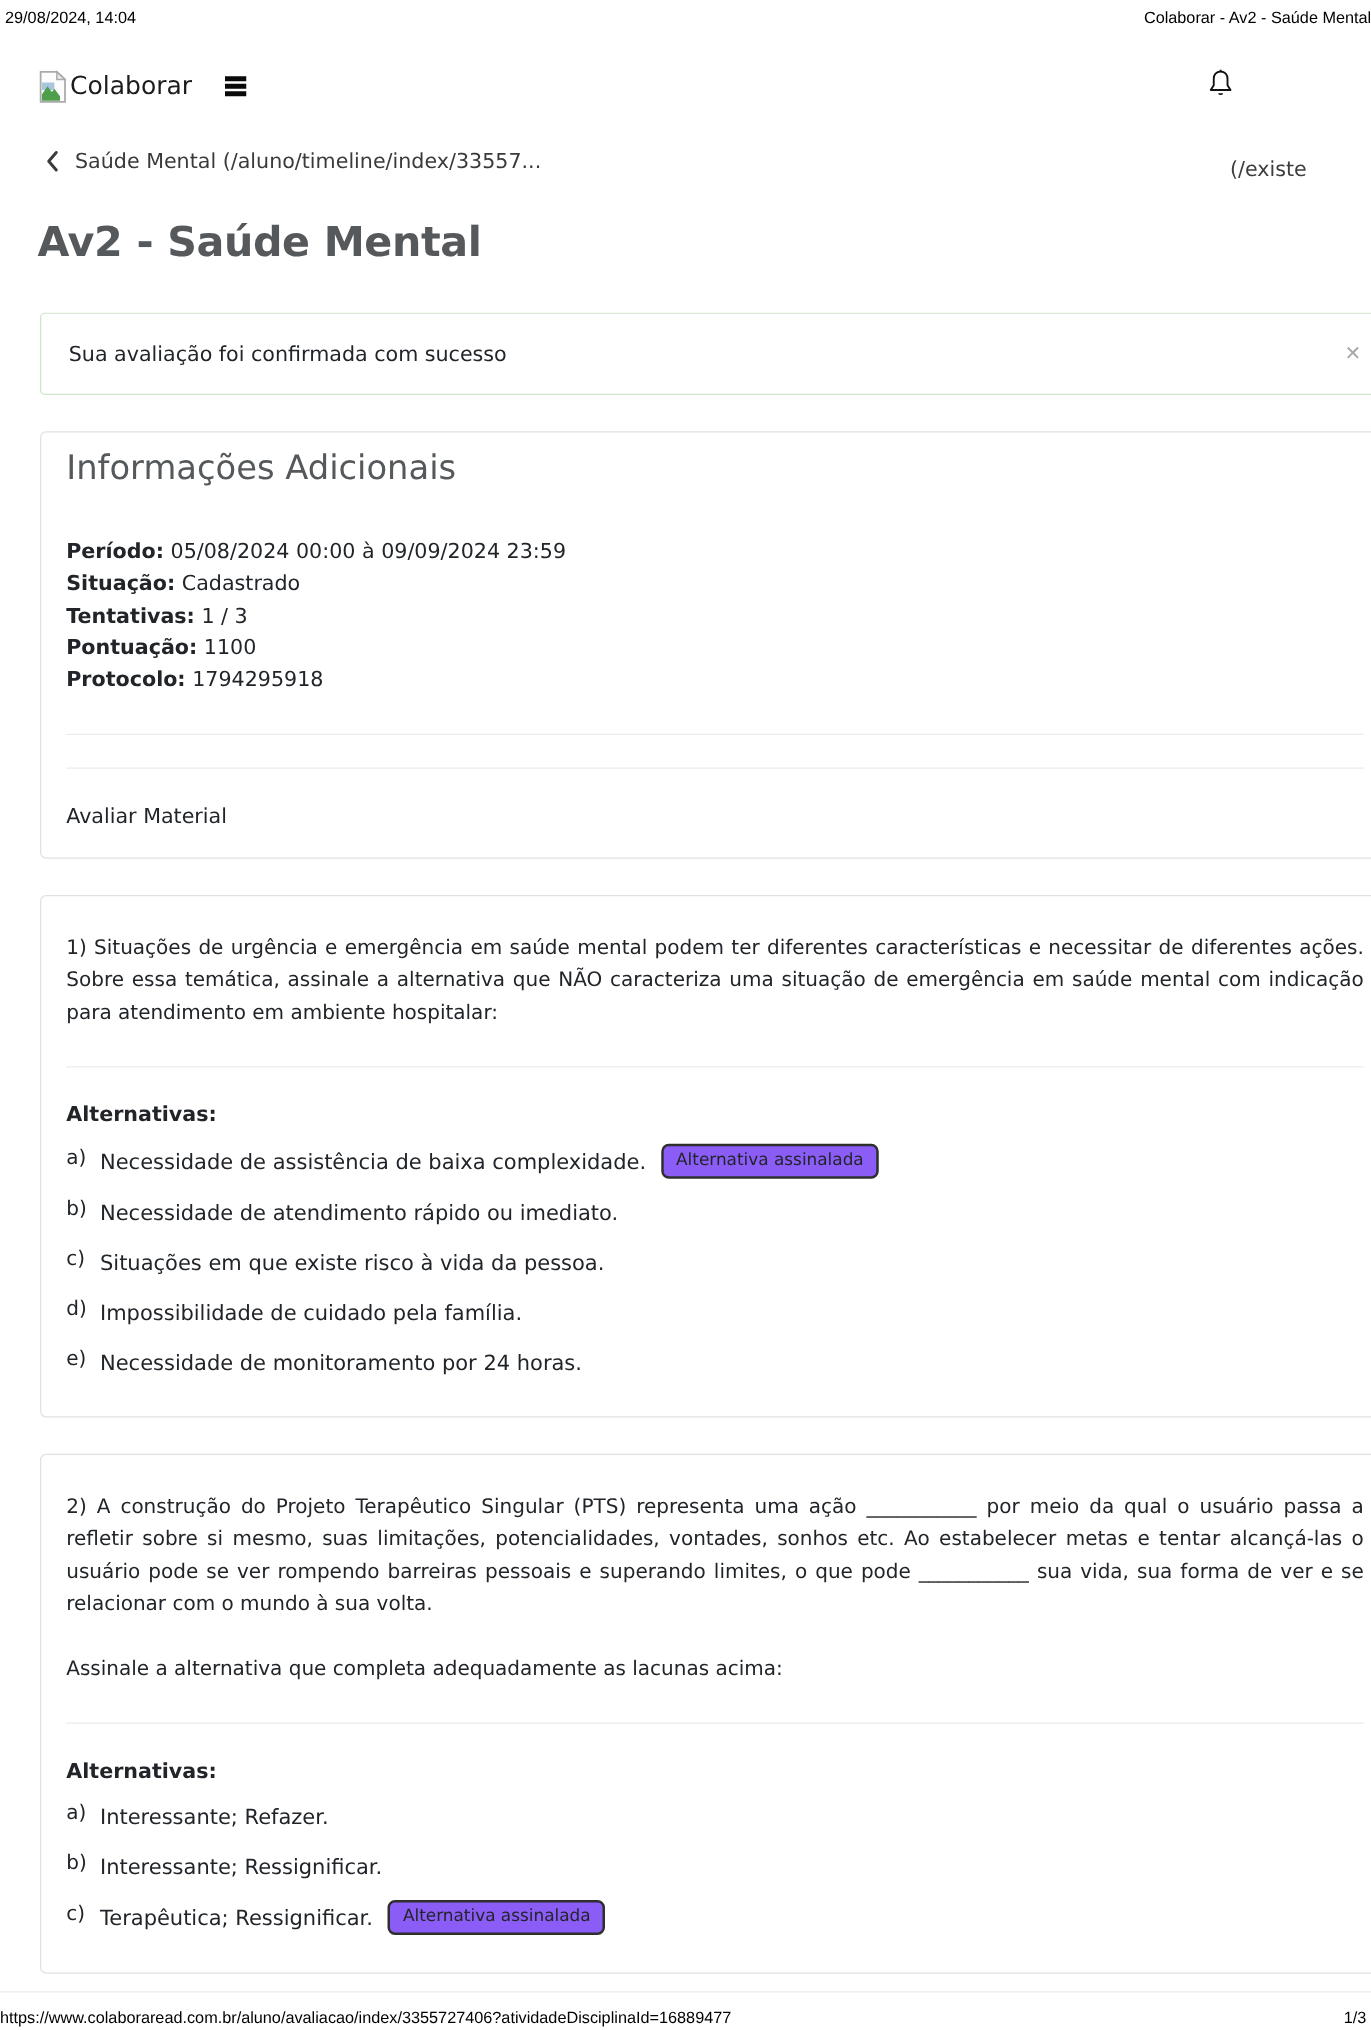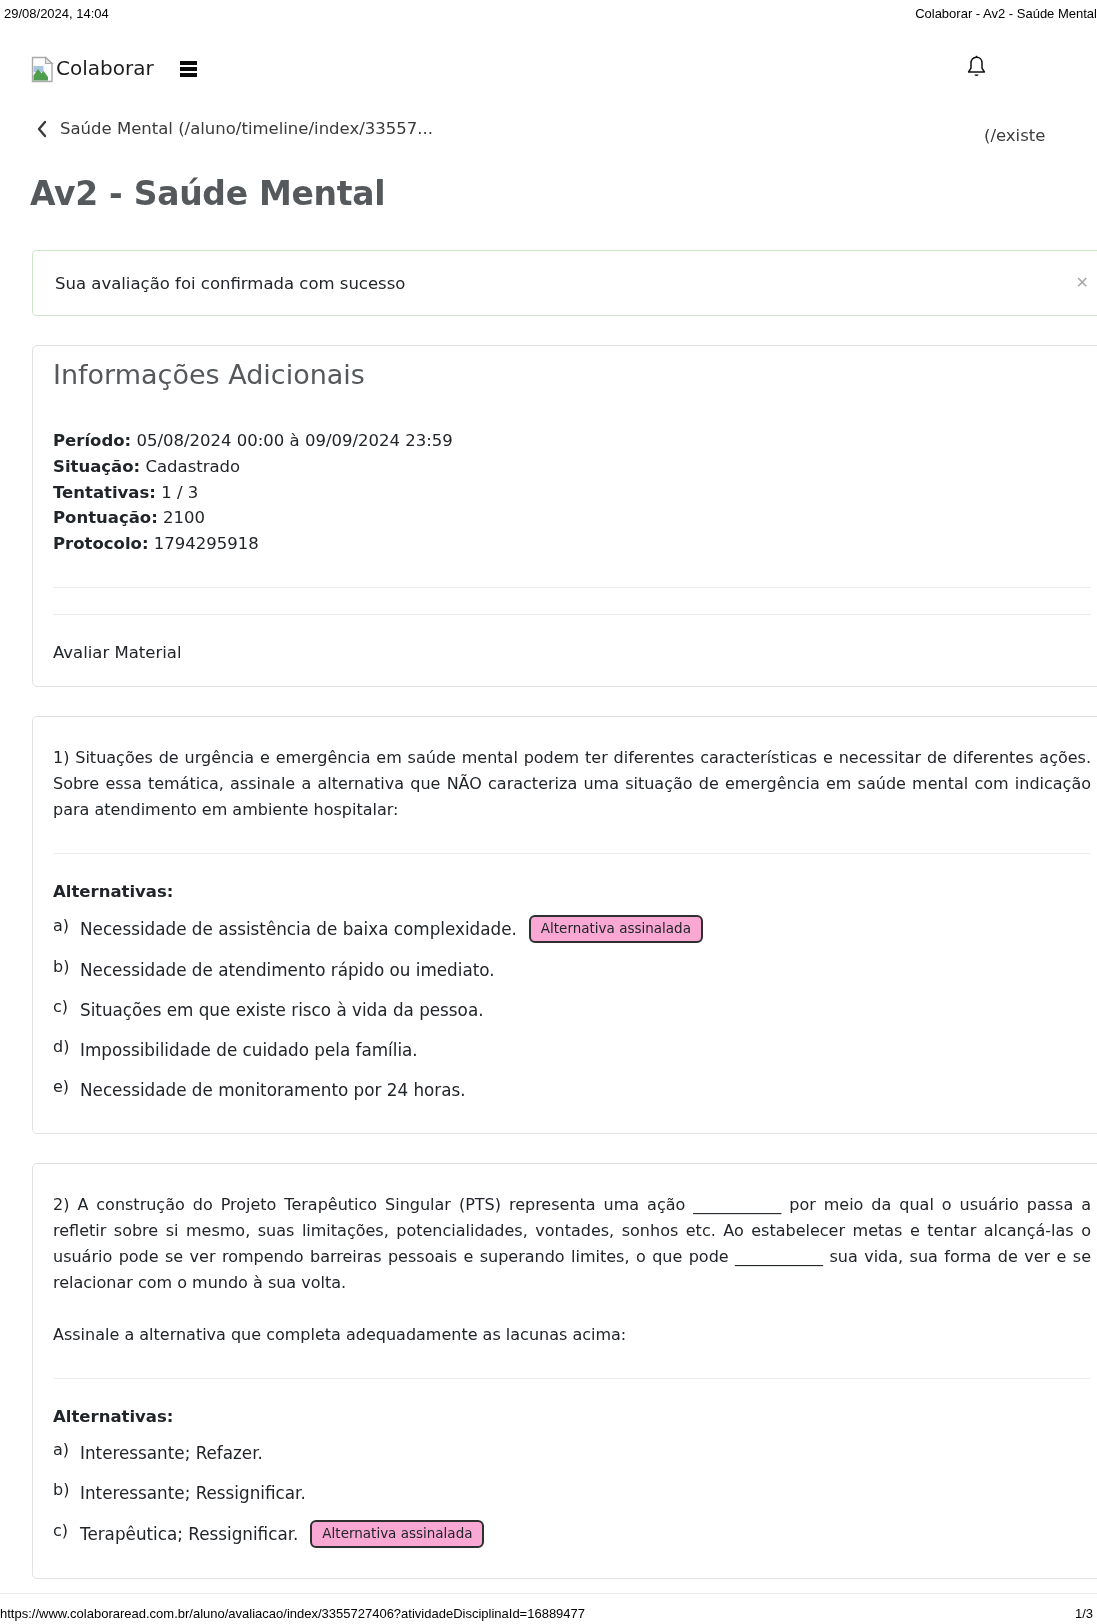--- a/index.html
+++ b/index.html
@@ -49,21 +49,21 @@
   .material-link { margin-top: 28px; font-size: 16.5px; color: #212529; cursor: pointer; }
 
   .q-card { padding: 28px 20px 30px; }
   .q-text { margin: 0; font-size: 16px; line-height: 26px; text-align: justify; }
   .q-prompt { margin: 26px 0 0; font-size: 16px; line-height: 26px; }
   .q-card .divider { margin-top: 30px; }
   .alternatives-label { margin-top: 28px; font-weight: 700; font-size: 16.5px; }
   .options { margin-top: 10px; }
   .option { display: flex; align-items: center; margin-top: 14px; min-height: 26px; font-size: 16.8px; }
   .opt-letter { width: 27px; flex-shrink: 0; position: relative; top: -3px; font-size: 16px; }
-  .badge { display: inline-block; margin-left: 12px; border: 2px solid #2f2f2f; border-radius: 6px; padding: 3px 10px 4px; font-size: 13.5px; line-height: 1.25; background: #f9a8d4; white-space: nowrap; }
+  .badge { display: inline-block; margin-left: 12px; border: 2px solid #2f2f2f; border-radius: 6px; padding: 3px 10px 4px; font-size: 13.5px; line-height: 1.25; background: #8b5cf6; white-space: nowrap; }
 
   .page-cut-line { position: absolute; top: 1593px; left: 0; width: 1097px; border-top: 1px solid #ebebeb; }
 </style>
 </head>
 <body>
 
 <div class="print-text print-header-left">29/08/2024, 14:04</div>
 <div class="print-text print-header-center">Colaborar - Av2 - Saúde Mental</div>
 
 <div class="navbar">
@@ -113,21 +113,21 @@
     <span>Sua avaliação foi confirmada com sucesso</span>
     <span class="alert-close">✕</span>
   </div>
 
   <div class="card">
     <h2 class="card-title">Informações Adicionais</h2>
     <div class="info-fields">
       <div class="info-line"><b>Período:</b> <span>05/08/2024 00:00 à 09/09/2024 23:59</span></div>
       <div class="info-line"><b>Situação:</b> <span>Cadastrado</span></div>
       <div class="info-line"><b>Tentativas:</b> <span>1 / 3</span></div>
-      <div class="info-line"><b>Pontuação:</b> <span>2100</span></div>
+      <div class="info-line"><b>Pontuação:</b> <span>1100</span></div>
       <div class="info-line"><b>Protocolo:</b> <span>1794295918</span></div>
     </div>
     <hr class="divider d1">
     <hr class="divider d2">
     <div class="material-link">Avaliar Material</div>
   </div>
 
   <div class="card q-card">
     <p class="q-text">1)  Situações de urgência e emergência em saúde mental podem ter diferentes características e necessitar de diferentes ações. Sobre essa temática, assinale a alternativa que NÃO caracteriza uma situação de emergência em saúde mental com indicação para atendimento em ambiente hospitalar:</p>
     <hr class="divider">

